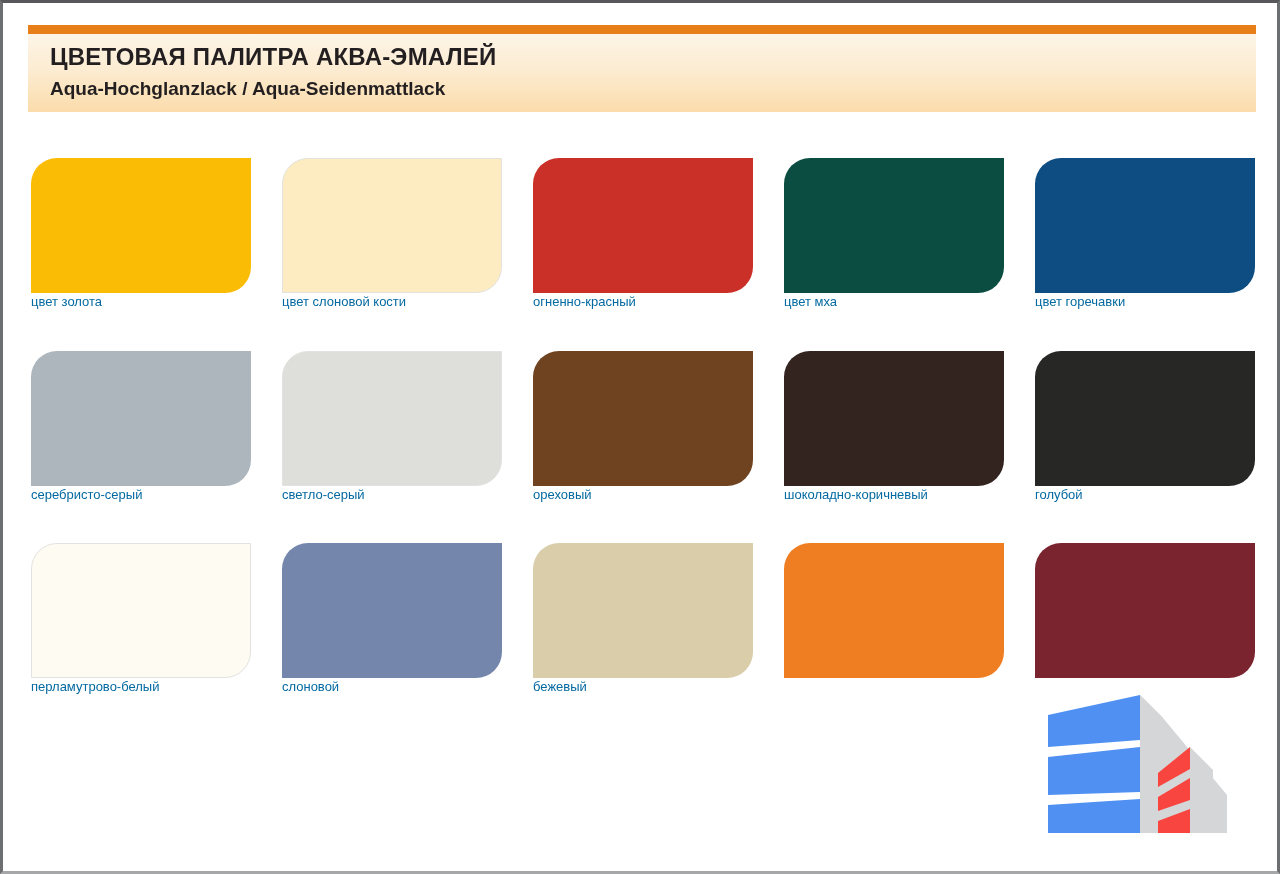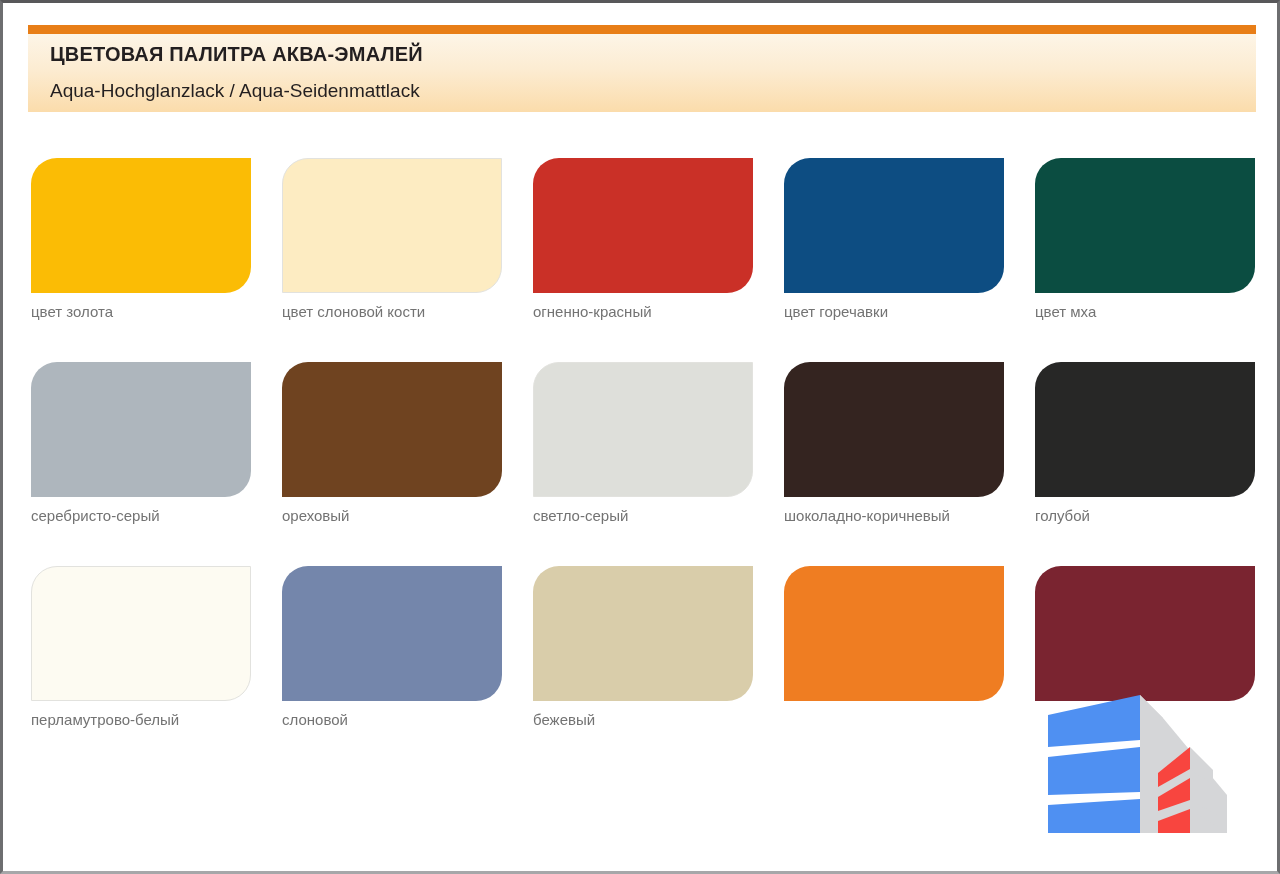--- a/index.html
+++ b/index.html
@@ -38,33 +38,33 @@
     background: #e87e17;
     width: 100%;
   }
   #header-band {
     height: 78px;
     background: linear-gradient(to bottom, #fdf5e7 0%, #fcecd2 45%, #fbdcab 100%);
     padding: 9px 0 0 22px;
     box-sizing: border-box;
   }
   #header-title {
-    font-size: 20px;
+    font-size: 24px;
     font-weight: bold;
     color: #231f20;
     letter-spacing: 0.2px;
     line-height: 1.15;
     white-space: nowrap;
   }
   #header-subtitle {
     font-size: 19px;
-    font-weight: normal;
+    font-weight: bold;
     color: #231f20;
     line-height: 1.25;
-    margin-top: 13px;
+    margin-top: 6px;
     white-space: nowrap;
   }
 
   
   #swatch-grid {
     position: absolute;
     left: 28px;
     top: 155px;
     width: 1224px;
     display: grid;
@@ -78,23 +78,23 @@
   .swatch-chip {
     width: 220px;
     height: 135px;
     border-radius: 26px 0 26px 0;
     box-sizing: border-box;
   }
   .swatch-chip.bordered {
     border: 1px solid #e2e2de;
   }
   .swatch-label {
-    margin-top: 10px;
-    font-size: 15px;
-    color: #737373;
+    margin-top: 1px;
+    font-size: 13px;
+    color: #0369a1;
     line-height: 1.2;
     white-space: nowrap;
   }
 
   
   #logo-mark {
     position: absolute;
     left: 1024px;
     top: 682px;
     width: 210px;
@@ -121,38 +121,38 @@
       </div>
       <div class="swatch-cell">
         <div class="swatch-chip bordered" style="background: rgb(253, 236, 194);"></div>
         <div class="swatch-label">цвет слоновой кости</div>
       </div>
       <div class="swatch-cell">
         <div class="swatch-chip" style="background: rgb(202, 48, 39);"></div>
         <div class="swatch-label">огненно-красный</div>
       </div>
       <div class="swatch-cell">
+        <div class="swatch-chip" style="background: rgb(11, 77, 65);"></div>
+        <div class="swatch-label">цвет мха</div>
+      </div>
+      <div class="swatch-cell">
         <div class="swatch-chip" style="background: rgb(13, 77, 130);"></div>
         <div class="swatch-label">цвет горечавки</div>
       </div>
       <div class="swatch-cell">
-        <div class="swatch-chip" style="background: rgb(11, 77, 65);"></div>
-        <div class="swatch-label">цвет мха</div>
-      </div>
-      <div class="swatch-cell">
         <div class="swatch-chip" style="background: rgb(174, 182, 189);"></div>
         <div class="swatch-label">серебристо-серый</div>
       </div>
       <div class="swatch-cell">
+        <div class="swatch-chip bordered" style="background: rgb(222, 223, 218);"></div>
+        <div class="swatch-label">светло-серый</div>
+      </div>
+      <div class="swatch-cell">
         <div class="swatch-chip" style="background: rgb(111, 67, 32);"></div>
         <div class="swatch-label">ореховый</div>
-      </div>
-      <div class="swatch-cell">
-        <div class="swatch-chip bordered" style="background: rgb(222, 223, 218);"></div>
-        <div class="swatch-label">светло-серый</div>
       </div>
       <div class="swatch-cell">
         <div class="swatch-chip" style="background: rgb(52, 36, 32);"></div>
         <div class="swatch-label">шоколадно-коричневый</div>
       </div>
       <div class="swatch-cell">
         <div class="swatch-chip" style="background: rgb(39, 39, 38);"></div>
         <div class="swatch-label">голубой</div>
       </div>
       <div class="swatch-cell">

